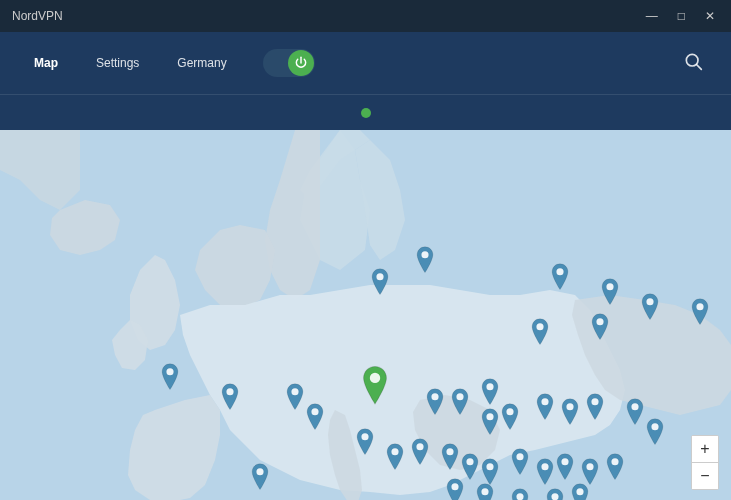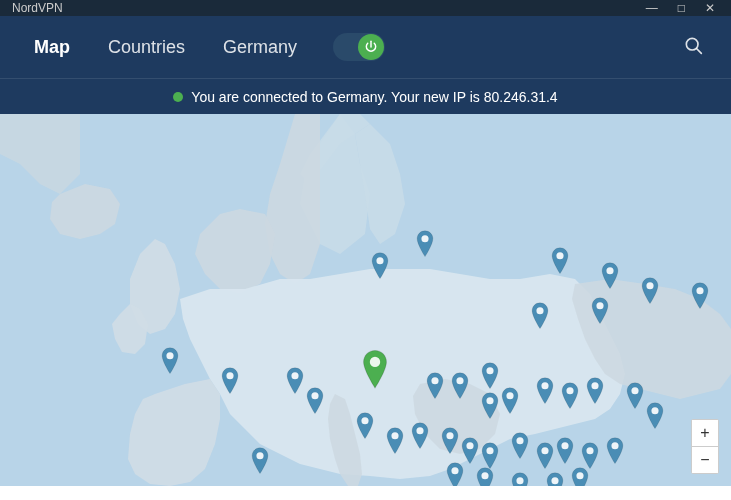--- a/index.html
+++ b/index.html
@@ -7,21 +7,21 @@
       width: 731px;
       height: 500px;
       overflow: hidden;
       font-family: 'Segoe UI', Arial, sans-serif;
       background: #fff;
     }
 
     
     .title-bar {
       background: #1a2a3a;
-      height: 16px;
+      height: 32px;
       display: flex;
       align-items: center;
       justify-content: space-between;
       padding: 0 12px;
       user-select: none;
     }
     .title-bar-title {
       color: #ccc;
       font-size: 12px;
     }
@@ -42,21 +42,21 @@
     .nav-bar {
       background: #1e3a5f;
       height: 62px;
       display: flex;
       align-items: center;
       padding: 0 20px;
       gap: 10px;
     }
     .nav-tab {
       color: rgba(255,255,255,0.85);
-      font-size: 18px;
+      font-size: 12px;
       padding: 6px 14px;
       cursor: pointer;
       border-radius: 4px;
       text-decoration: none;
       font-weight: 400;
     }
     .nav-tab.active {
       color: #fff;
       font-weight: 600;
     }
@@ -177,21 +177,21 @@
   <span class="title-bar-title">NordVPN</span>
   <div class="title-bar-controls">
     <button class="title-bar-btn">—</button>
     <button class="title-bar-btn">□</button>
     <button class="title-bar-btn">✕</button>
   </div>
 </div>
 
 <div class="nav-bar">
   <a class="nav-tab active">Map</a>
-  <a class="nav-tab">Countries</a>
+  <a class="nav-tab">Settings</a>
   <a class="nav-tab">Germany</a>
 
   <div class="toggle-container">
     <div class="toggle-track">
       <div class="toggle-thumb">
         <svg class="power-icon-svg" viewBox="0 0 24 24" fill="none" stroke="white" stroke-width="2.5" stroke-linecap="round">
           <line x1="12" y1="2" x2="12" y2="12"></line>
           <path d="M6.4 5.4A8 8 0 1 0 17.6 5.4"></path>
         </svg>
       </div>
@@ -203,21 +203,20 @@
   <button class="search-btn">
     <svg width="20" height="20" viewBox="0 0 24 24" fill="none" stroke="rgba(255,255,255,0.85)" stroke-width="2" stroke-linecap="round">
       <circle cx="11" cy="11" r="7"></circle>
       <line x1="16.5" y1="16.5" x2="22" y2="22"></line>
     </svg>
   </button>
 </div>
 
 <div class="status-bar">
   <div class="status-dot"></div>
-  <span class="status-text">You are connected to Germany.  Your new IP is 80.246.31.4</span>
 </div>
 
 <div class="map-container">
   
   <svg class="map-svg" viewBox="0 0 731 372" xmlns="http://www.w3.org/2000/svg">
     <rect width="731" height="372" fill="#b8d4e8"></rect>
 
     <path d="M340,0 L355,20 L360,50 L370,80 L365,120 L340,140 L320,130 L310,110 L300,90 L305,60 L320,30 Z" fill="#c8dce8" opacity="0.9"></path>
     <path d="M370,10 L390,30 L400,60 L405,90 L395,120 L380,130 L370,115 L365,80 L360,50 L355,20 Z" fill="#c8dce8" opacity="0.9"></path>
     <path d="M300,60 L310,40 L325,20 L340,0 L360,0 L370,10 L355,20 L340,30 L325,50 L310,70 Z" fill="#c8dce8" opacity="0.9"></path>

